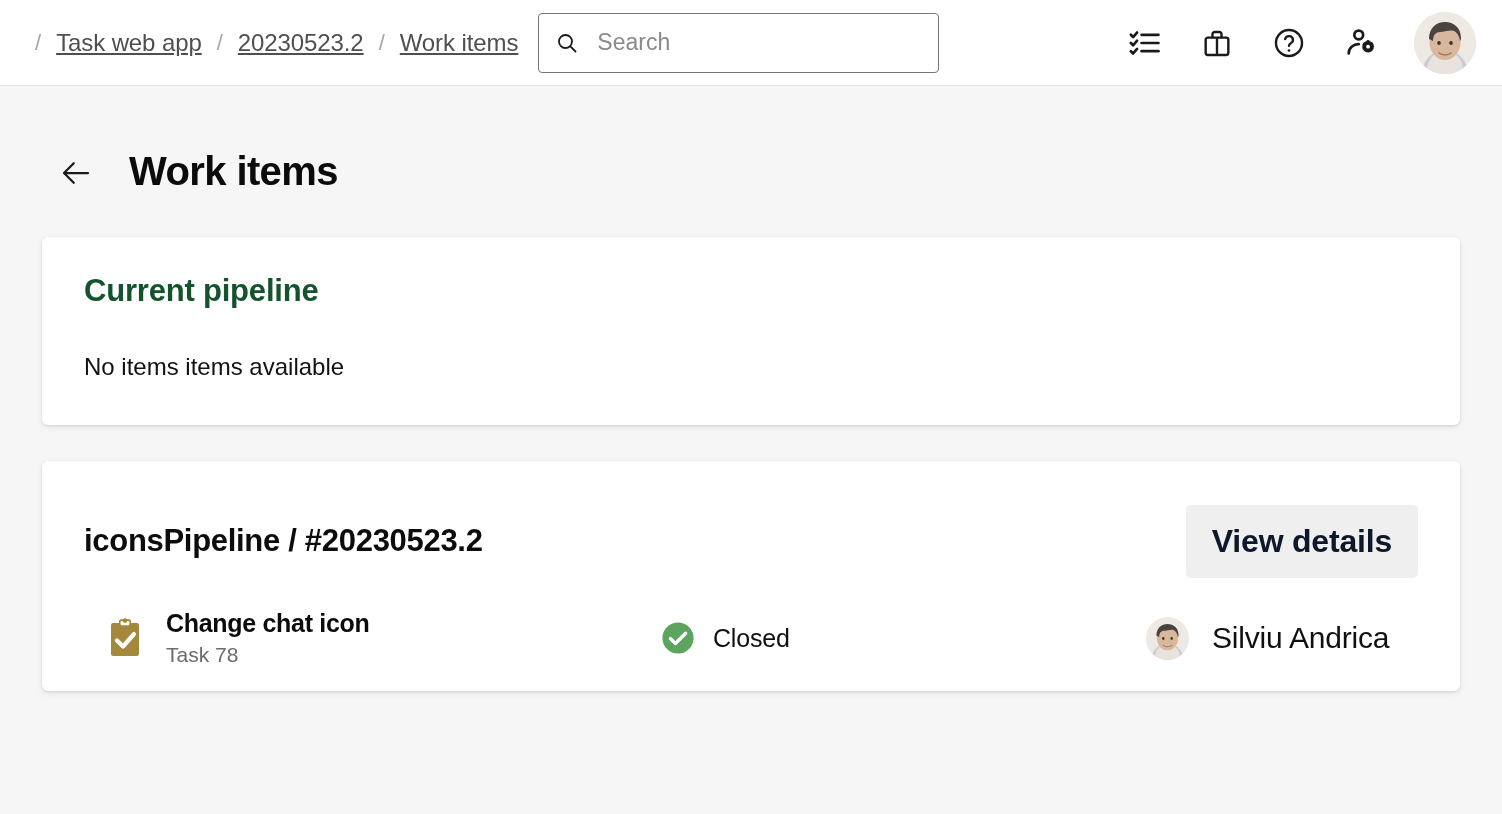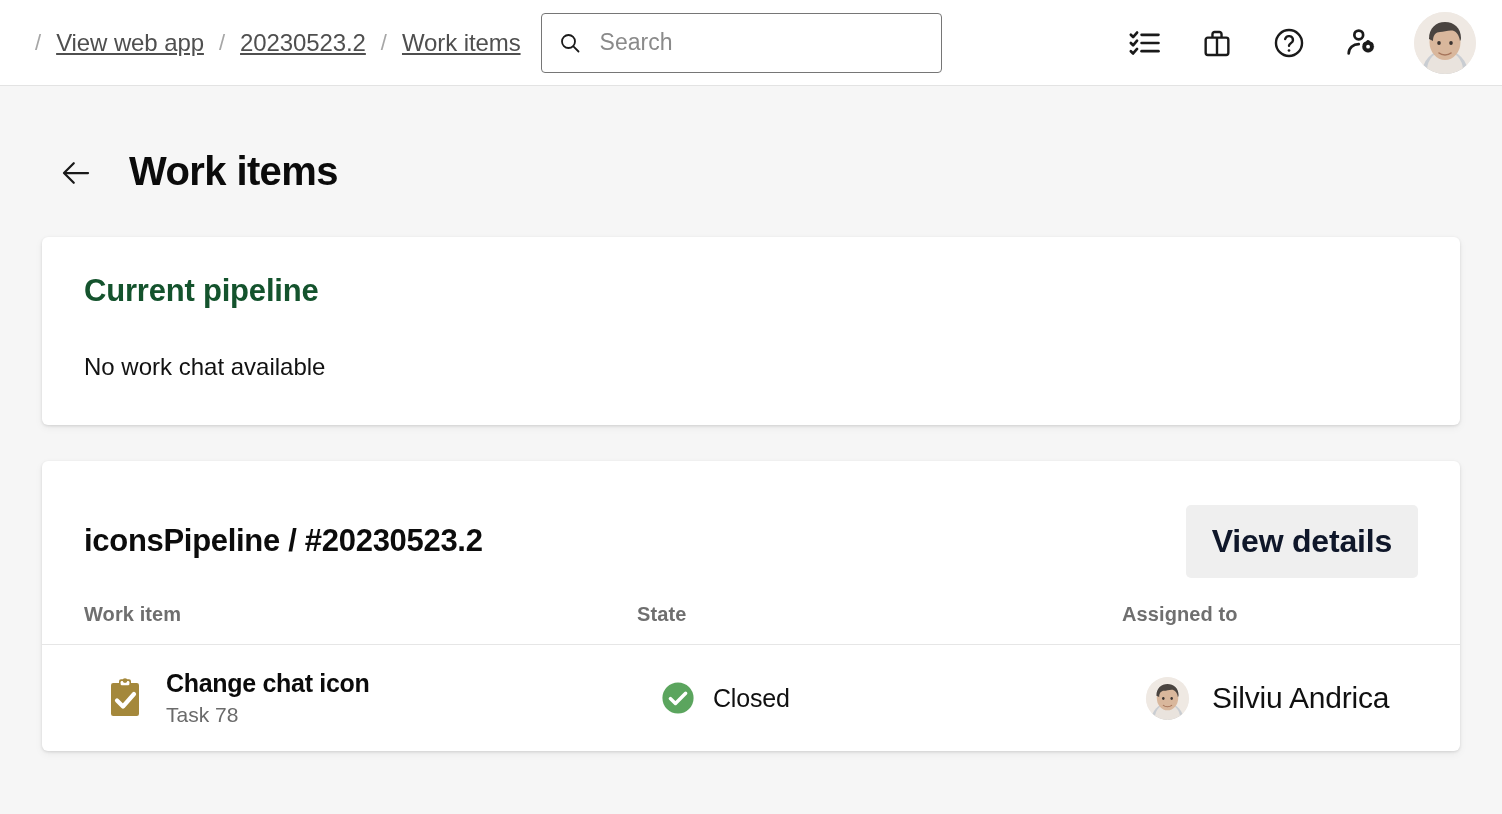--- a/index.html
+++ b/index.html
@@ -216,21 +216,21 @@
     letter-spacing: -0.2px;
   }
 </style>
 </head>
 <body>
 
 <div class="topbar">
 
   <nav class="breadcrumb">
     <span class="crumb-sep">/</span>
-    <a class="crumb" href="#">View web app</a>
+    <a class="crumb" href="#">Task web app</a>
     <span class="crumb-sep">/</span>
     <a class="crumb" href="#">20230523.2</a>
     <span class="crumb-sep">/</span>
     <a class="crumb" href="#">Work items</a>
   </nav>
 
   <div class="search-wrap">
     <span class="search-icon">
       <svg width="24" height="24" viewBox="0 0 24 24" fill="none" stroke="#1a1a1a" stroke-width="1.8" stroke-linecap="round">
         <circle cx="10.5" cy="10.5" r="6.5"></circle>
@@ -307,35 +307,30 @@
     <svg width="36" height="36" viewBox="0 0 24 24" fill="none" stroke="#1a1a1a" stroke-width="1.5" stroke-linecap="round" stroke-linejoin="round">
       <line x1="20" y1="12" x2="4.5" y2="12"></line>
       <polyline points="10.5,5.5 4,12 10.5,18.5"></polyline>
     </svg>
   </button>
   <h1 class="page-title">Work items</h1>
 </div>
 
 <section class="card card-pipeline">
   <h2 class="card-title">Current pipeline</h2>
-  <p class="card-empty">No work chat available</p>
+  <p class="card-empty">No items items available</p>
 </section>
 
 <section class="card card-items">
 
   <div class="items-head">
     <h2 class="items-head-title">iconsPipeline / #20230523.2</h2>
     <button class="view-details">View details</button>
   </div>
 
-  <div class="col-head-row">
-    <div class="col-head col-work">Work item</div>
-    <div class="col-head col-state">State</div>
-    <div class="col-head col-assign">Assigned to</div>
-  </div>
 
   <div class="item-row">
 
     <div class="cell col-work">
       <span class="task-icon">
         <svg width="34" height="40" viewBox="0 0 34 40">
           <rect x="3" y="5" width="28" height="33" rx="2.2" fill="#a4883b"></rect>
           <rect x="11" y="1.2" width="12" height="7.5" rx="2" fill="#a4883b"></rect>
           <rect x="12.6" y="3" width="8.8" height="4.2" rx="1.3" fill="#ffffff"></rect>
           <circle cx="17" cy="2.6" r="2.4" fill="#a4883b"></circle>

